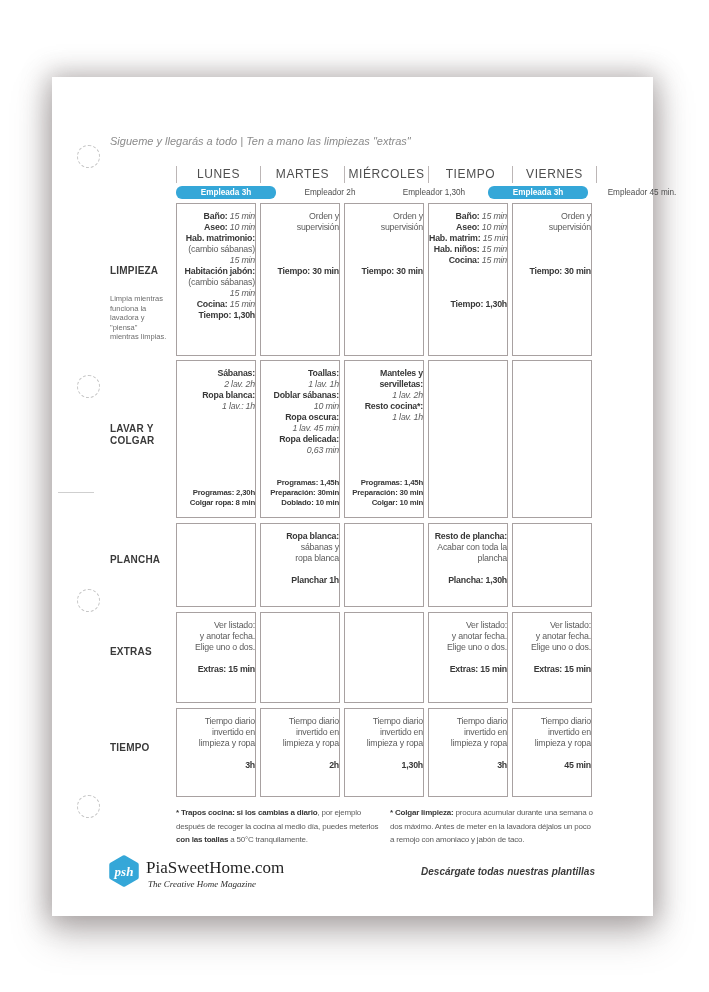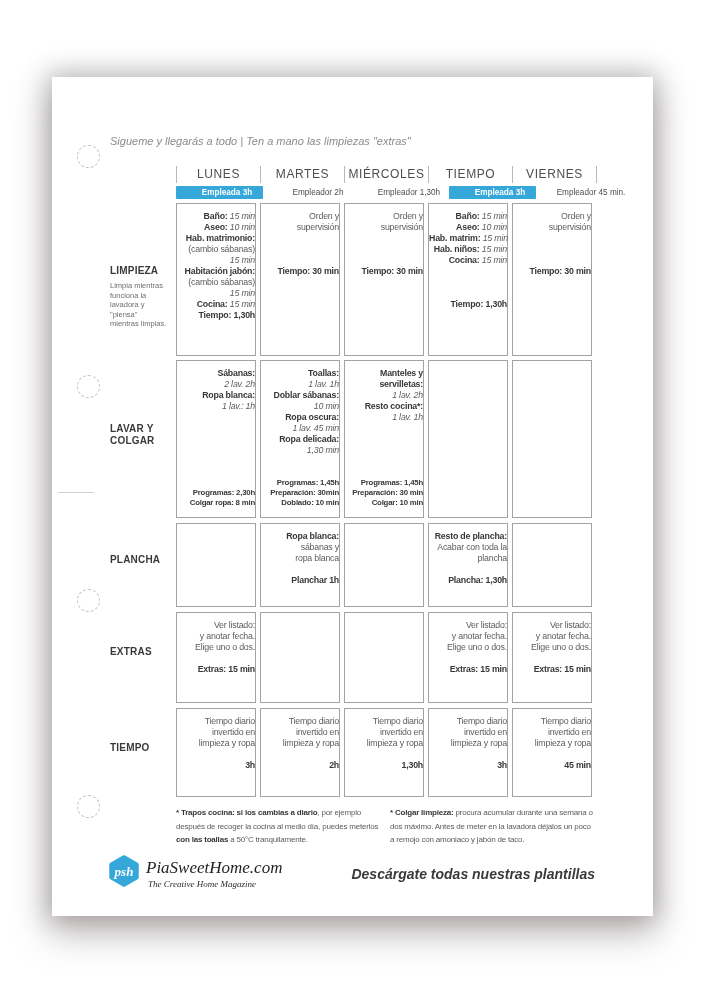--- a/index.html
+++ b/index.html
@@ -25,42 +25,42 @@
   .tablewrap{position:absolute;left:58px;top:89px;width:486px}
   .dayrow{display:flex;height:17px}
   .dayspacer{width:66px;flex:none}
   .dayhead{
     width:84px;flex:none;box-sizing:border-box;border-left:1px solid #bcb6b6;
     text-align:center;font-size:12px;line-height:17px;color:#4e4e4e;letter-spacing:.6px;
   }
   .daycap{width:0;border-left:1px solid #bcb6b6;height:17px}
   .emprow{display:flex;margin-top:3px;height:13px}
   .empcell{
-    width:72px;flex:none;margin-right:4px;text-align:center;
-    font-size:8.2px;line-height:13px;color:#4e4e4e;border-radius:1px;padding-left:15px;
+    width:100px;flex:none;margin-right:4px;text-align:center;
+    font-size:8.2px;line-height:13px;color:#4e4e4e;border-radius:6px;
   }
   .empcell.badge{background:var(--accent,#35a7d8);color:#fff;font-weight:700}
 
   .trow{display:flex;align-items:stretch;margin-top:4px}
   .row-0{height:153px}
   .row-1{height:158px}
   .row-2{height:84px;margin-top:5px}
   .row-3{height:91px;margin-top:5px}
   .row-4{height:89px;margin-top:5px}
 
   .rlabel{
     width:66px;flex:none;box-sizing:border-box;padding-right:8px;
     font-weight:700;font-size:10px;line-height:12px;color:#3a3a3a;letter-spacing:.2px;
   }
   .row-0 .rlabel{padding-top:62px}
   .row-1 .rlabel{padding-top:63px}
   .row-2 .rlabel{padding-top:31px}
   .row-3 .rlabel{padding-top:34px}
   .row-4 .rlabel{padding-top:34px}
-  .rnote{font-weight:400;font-size:7.5px;line-height:9.5px;color:#6e6e6e;margin-top:4px;letter-spacing:0}
+  .rnote{font-weight:400;font-size:7.5px;line-height:9.5px;color:#6e6e6e;margin-top:17px;letter-spacing:0}
 
   .cell{
     width:80px;flex:none;margin-right:4px;box-sizing:border-box;
     border:1px solid #a8a1a1;background:#fff;
     display:flex;flex-direction:column;padding-top:7px;text-align:right;
   }
   .cline{font-size:8.8px;line-height:11px;min-height:11px;color:#5c5c5c;white-space:nowrap;letter-spacing:-.2px}
   .s-b{font-weight:700;color:#383838}
   .s-i{font-style:italic}
   .cfoot{margin-top:auto;padding-bottom:9px}
@@ -74,29 +74,29 @@
   .note1{left:124px;width:206px}
   .note2{left:338px;width:205px}
 
   .logo{position:absolute;left:56px;top:778px;width:32px;height:32px}
   .logo text{
     font-family:"Liberation Serif", serif;font-style:italic;font-weight:700;
     fill:#fff;font-size:26px;
   }
   .brand{
     position:absolute;left:94px;top:781px;
-    font-family:"Liberation Serif", serif;font-size:17px;color:#1f1f1f;font-style:italic;
+    font-family:"Liberation Serif", serif;font-size:17px;color:#1f1f1f;
   }
   .tagline{
     position:absolute;left:96px;top:802px;
     font-family:"Liberation Serif", serif;font-style:italic;font-size:9px;color:#2a2a2a;
   }
   .cta{
     position:absolute;right:58px;top:789px;
-    font-size:14px;font-weight:700;font-style:italic;color:#3a3a3a;
+    font-size:10px;font-weight:700;font-style:italic;color:#3a3a3a;
   }
 </style>
 </head>
 <body>
 
 <div class="page">
 
   <div class="hole" style="top:68px"></div>
   <div class="hole" style="top:298px"></div>
   <div class="hole" style="top:512px"></div>
@@ -187,21 +187,21 @@
             </div>
           </div>
           <div class="cell">
             <div class="cline"><span class="s-b">Toallas:</span></div>
             <div class="cline"><span class="s-i">1 lav. 1h</span></div>
             <div class="cline"><span class="s-b">Doblar sábanas:</span></div>
             <div class="cline"><span class="s-i">10 min</span></div>
             <div class="cline"><span class="s-b">Ropa oscura:</span></div>
             <div class="cline"><span class="s-i">1 lav. 45 min</span></div>
             <div class="cline"><span class="s-b">Ropa delicada:</span></div>
-            <div class="cline"><span class="s-i">1,30 min</span></div>
+            <div class="cline"><span class="s-i">0,63 min</span></div>
             <div class="cfoot">
               <div class="fline">Programas: 1,45h</div>
               <div class="fline">Preparación: 30min</div>
               <div class="fline">Doblado: 10 min</div>
             </div>
           </div>
           <div class="cell">
             <div class="cline"><span class="s-b">Manteles y</span></div>
             <div class="cline"><span class="s-b">servilletas:</span></div>
             <div class="cline"><span class="s-i">1 lav. 2h</span></div>

